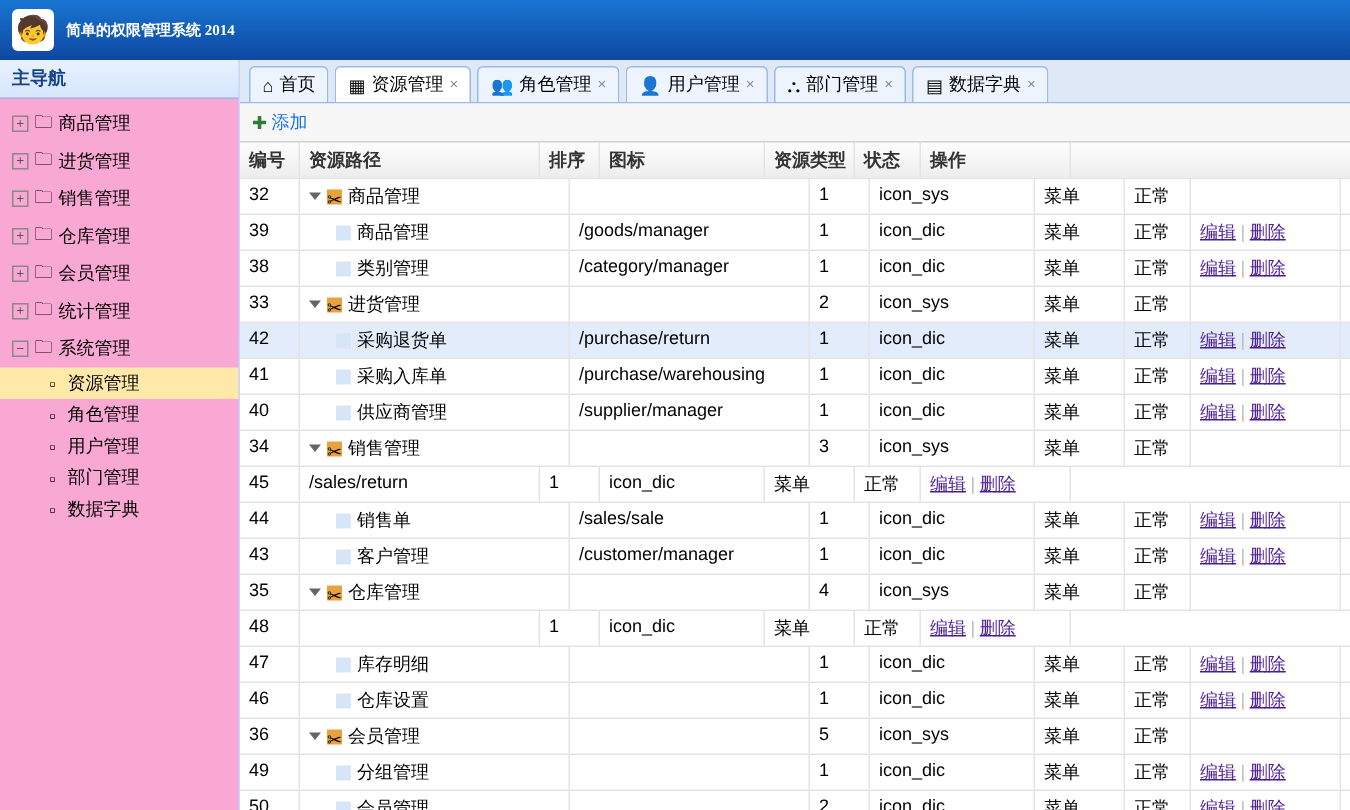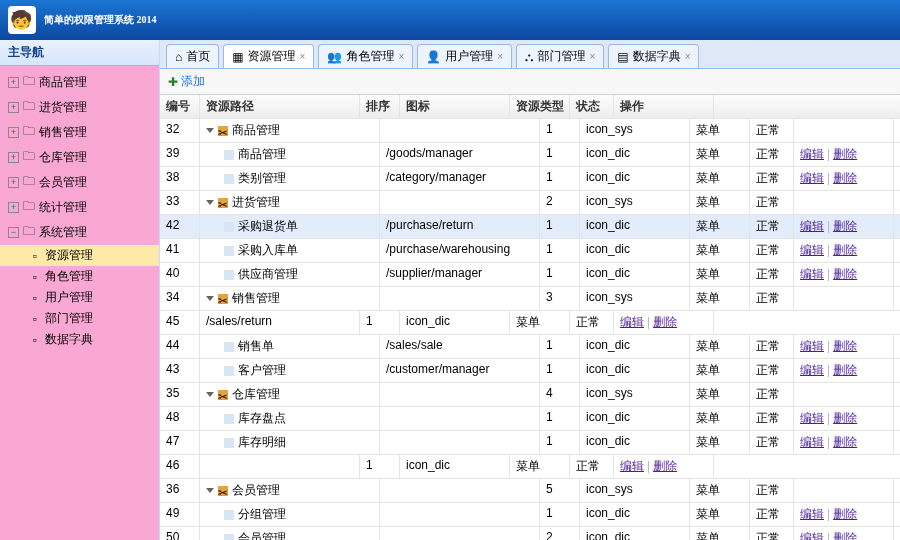--- a/index.html
+++ b/index.html
@@ -329,25 +329,20 @@
             </div>
     <div class="c-path"></div>
     <div class="c-order">4</div>
     <div class="c-icon">icon_sys</div>
     <div class="c-type">菜单</div>
     <div class="c-status">正常</div>
     <div class="c-ops"></div>
           </div>
           <div class="grid-row">
     <div class="c-id">48</div>
-    <div class="c-name">
-              <span class="ind" style="width:18px"></span>
-              <span class="mini-icon" style="background:#d7e6f7;"></span>
-              <span>库存盘点</span>
-            </div>
     <div class="c-path"></div>
     <div class="c-order">1</div>
     <div class="c-icon">icon_dic</div>
     <div class="c-type">菜单</div>
     <div class="c-status">正常</div>
     <div class="c-ops"><span class="op-link">编辑</span><span class="sep">|</span><span class="op-link">删除</span></div>
           </div>
           <div class="grid-row">
     <div class="c-id">47</div>
     <div class="c-name">
@@ -357,20 +352,25 @@
             </div>
     <div class="c-path"></div>
     <div class="c-order">1</div>
     <div class="c-icon">icon_dic</div>
     <div class="c-type">菜单</div>
     <div class="c-status">正常</div>
     <div class="c-ops"><span class="op-link">编辑</span><span class="sep">|</span><span class="op-link">删除</span></div>
           </div>
           <div class="grid-row">
     <div class="c-id">46</div>
+    <div class="c-name">
+              <span class="ind" style="width:18px"></span>
+              <span class="mini-icon" style="background:#d7e6f7;"></span>
+              <span>仓库设置</span>
+            </div>
     <div class="c-path"></div>
     <div class="c-order">1</div>
     <div class="c-icon">icon_dic</div>
     <div class="c-type">菜单</div>
     <div class="c-status">正常</div>
     <div class="c-ops"><span class="op-link">编辑</span><span class="sep">|</span><span class="op-link">删除</span></div>
           </div>
           <div class="grid-row">
     <div class="c-id">36</div>
     <div class="c-name">

